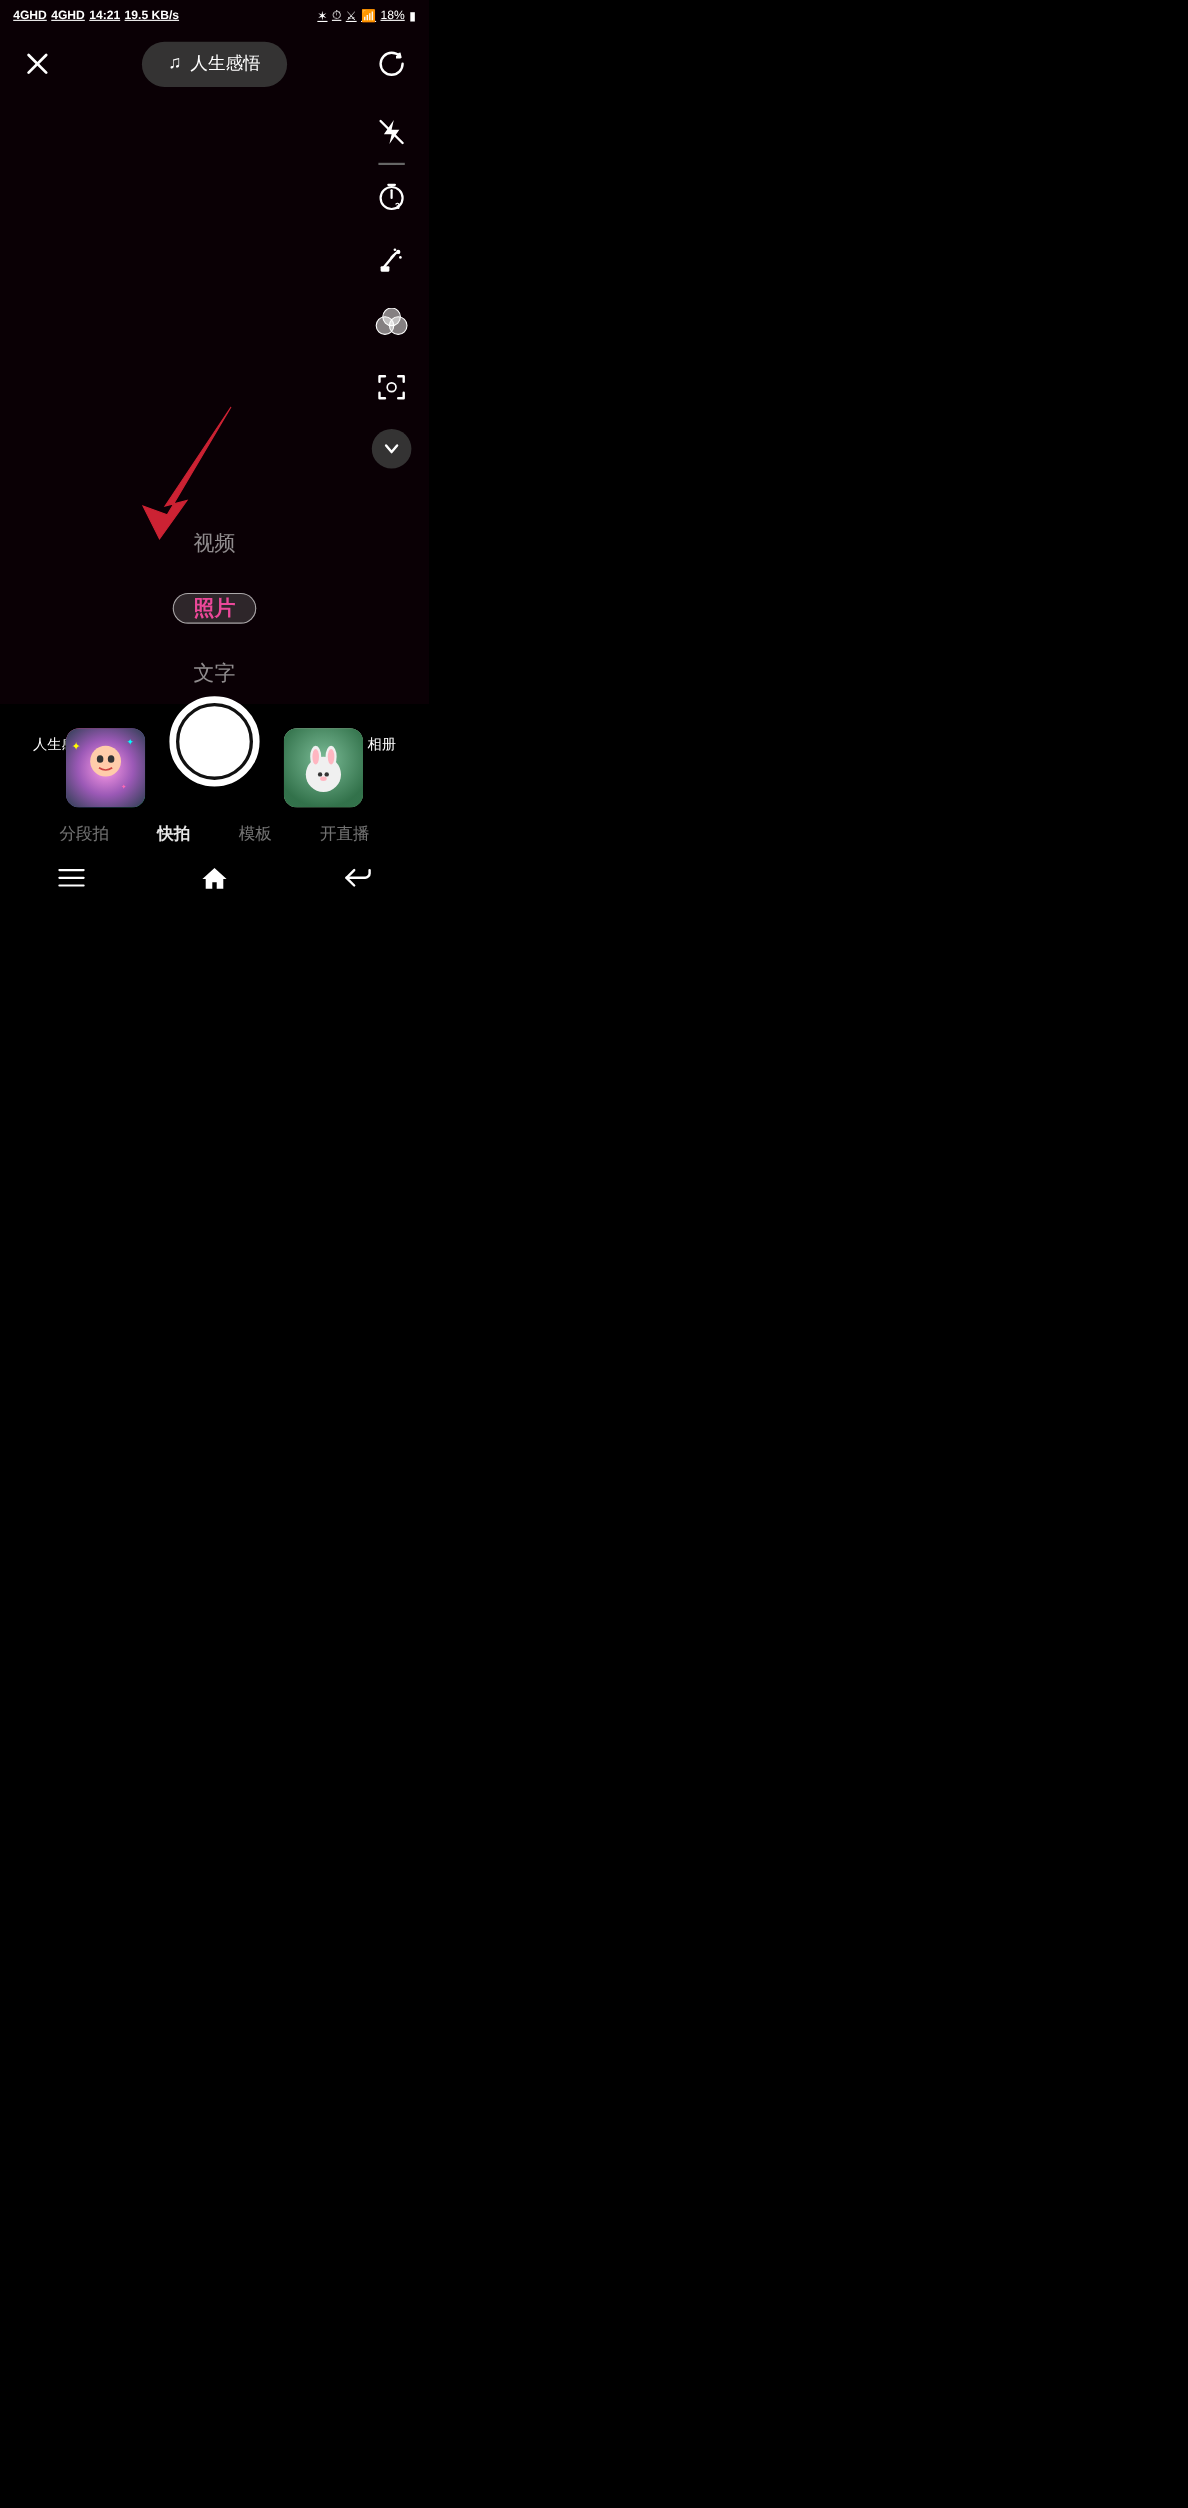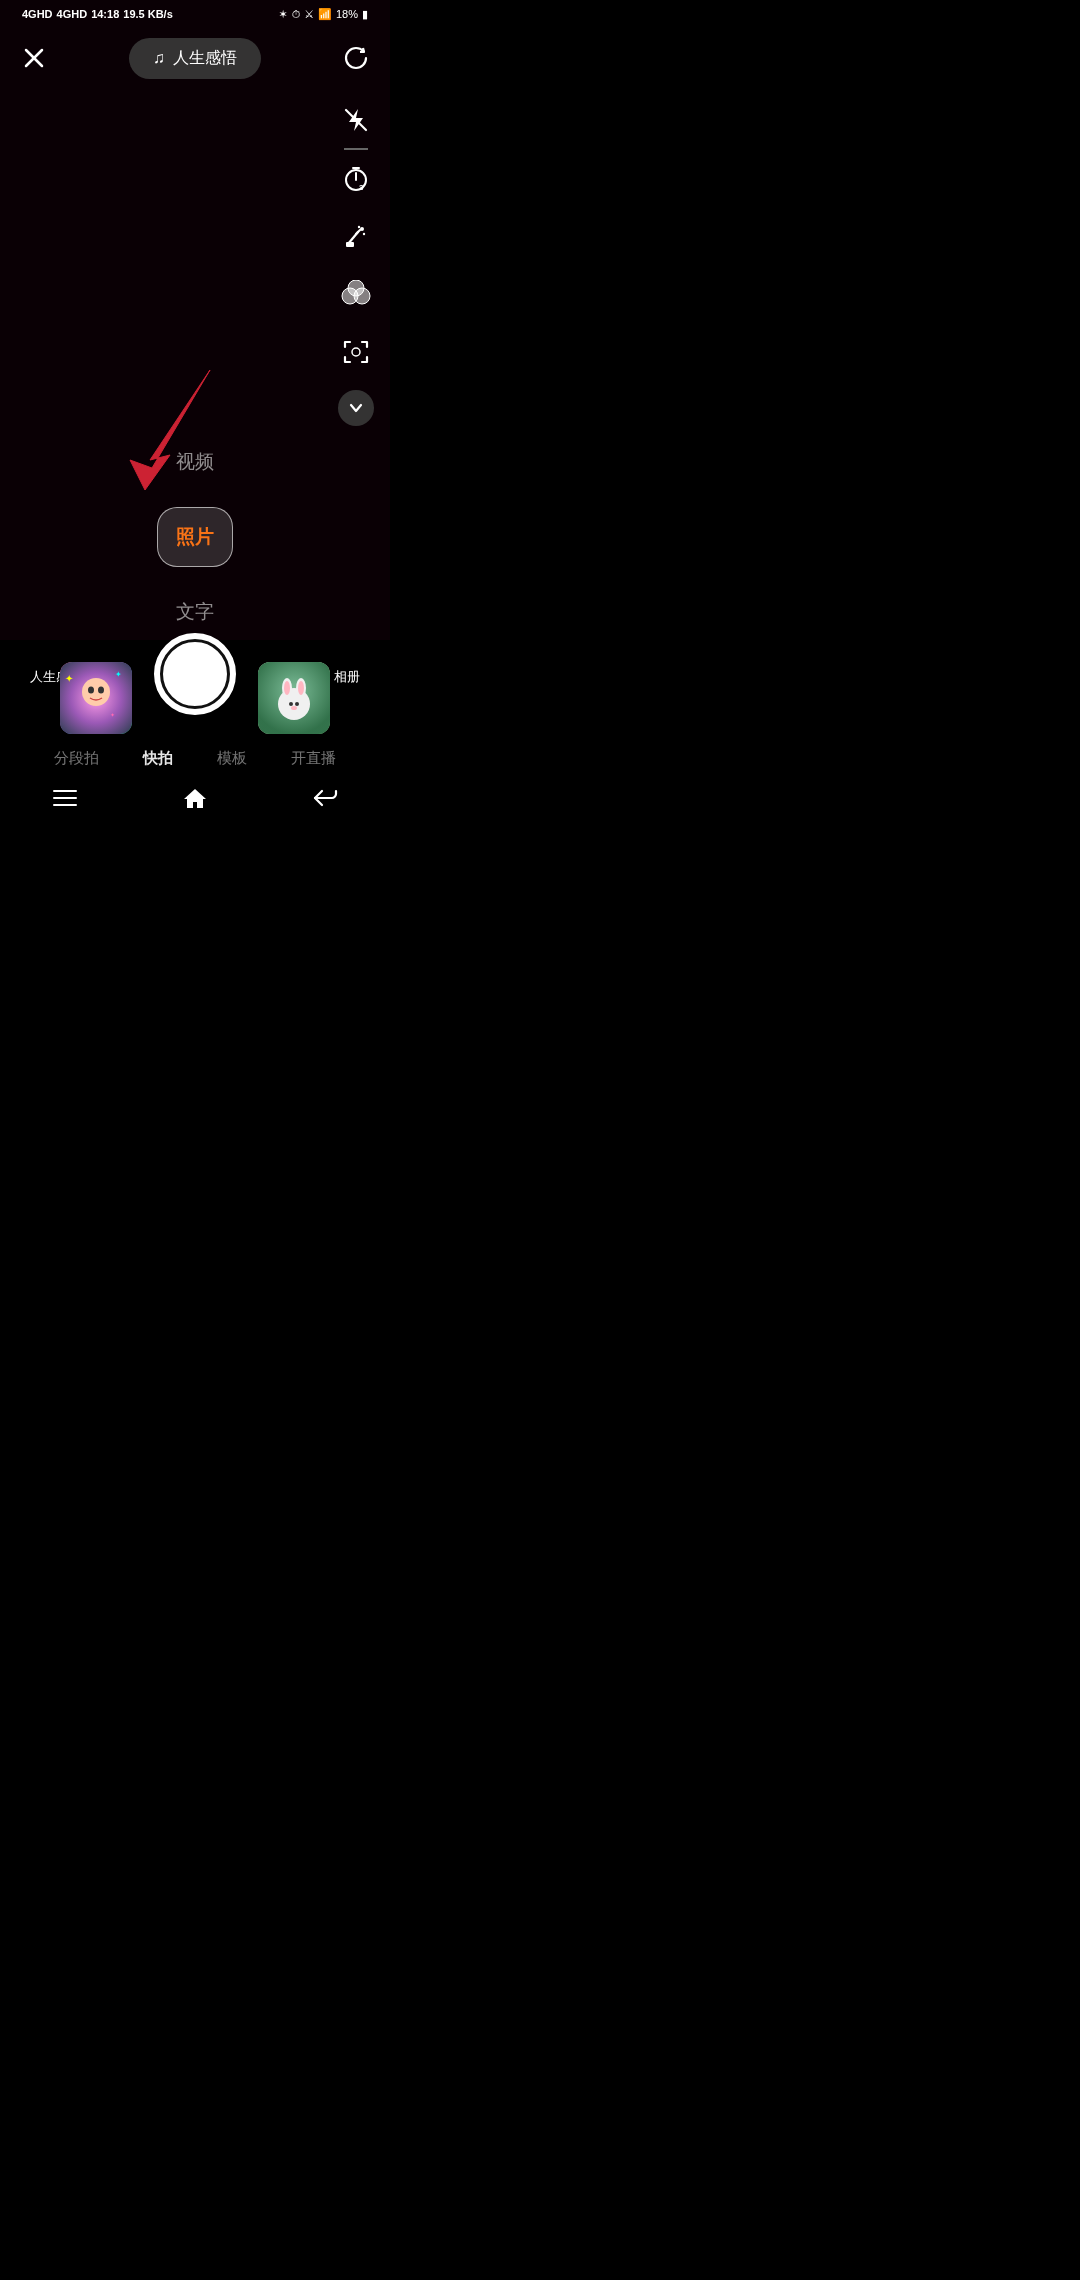--- a/index.html
+++ b/index.html
@@ -18,24 +18,25 @@
     
     .status-bar {
       position: absolute;
       top: 0;
       left: 0;
       right: 0;
       height: 28px;
       display: flex;
       align-items: center;
       justify-content: space-between;
-      padding: 0 22px;
+      padding: 0 12px;
       z-index: 10;
       font-size: 11px;
       color: #fff;
+      text-decoration: underline;
     }
     .status-left {
       display: flex;
       align-items: center;
       gap: 4px;
       font-size: 11px;
       font-weight: 600;
     }
     .status-right {
       display: flex;
@@ -174,25 +175,25 @@
     }
 
     .mode-item {
       font-size: 19px;
       color: rgba(255,255,255,0.55);
       cursor: pointer;
       font-weight: 400;
     }
 
     .mode-item.active {
-      color: #f97316;
+      color: #ec4899;
       font-weight: 600;
       background: rgba(255,255,255,0.15);
       border-radius: 20px;
-      padding: 16px 18px;
+      padding: 0 18px;
       border: 1.5px solid rgba(255,255,255,0.6);
     }
 
     
     .shutter-row {
       position: absolute;
       bottom: 105px;
       left: 0;
       right: 0;
       display: flex;
@@ -312,21 +313,21 @@
   </style>
 </head>
 <body>
 
 <div class="camera-area"></div>
 
 <div class="status-bar">
   <div class="status-left">
     <span>4GHD</span>
     <span>4GHD</span>
-    <span>14:18</span>
+    <span>14:21</span>
     <span>19.5 KB/s</span>
   </div>
   <div class="status-right">
     <span>✶</span>
     <span>⏱</span>
     <span>⚔</span>
     <span>📶</span>
     <span>18%</span>
     <span>▮</span>
   </div>

